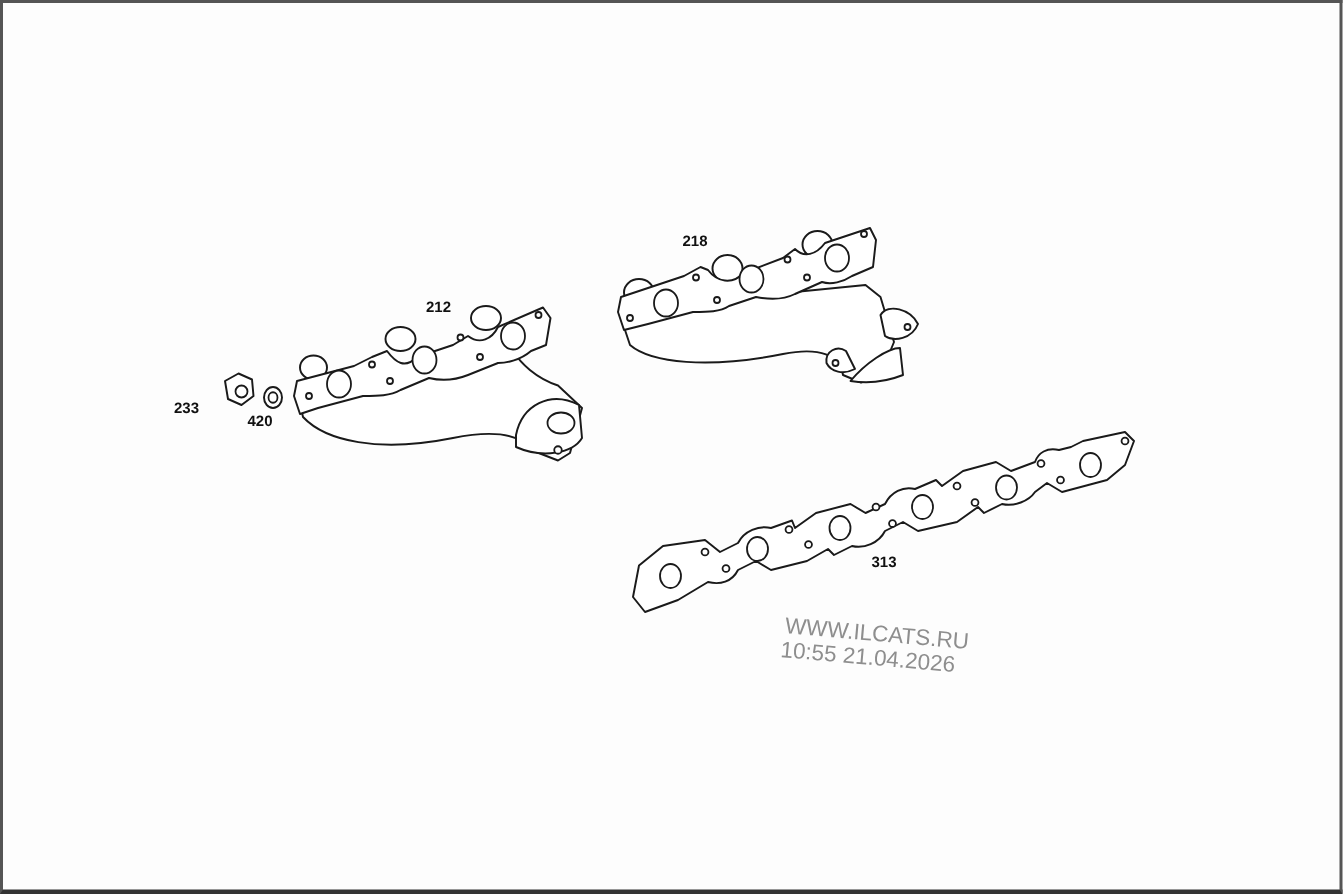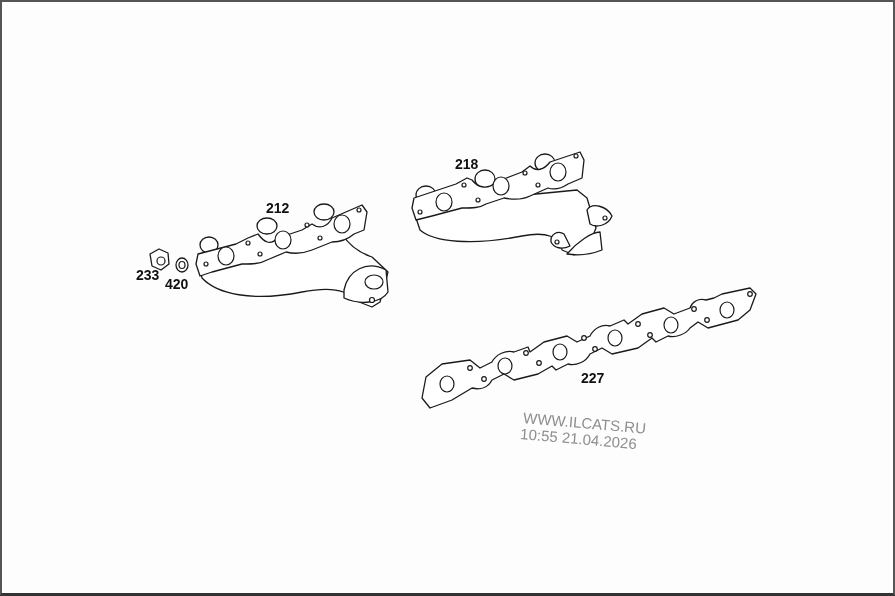--- a/index.html
+++ b/index.html
@@ -7,21 +7,21 @@
   #frame {
     position: absolute; left: 0; top: 0; width: 895px; height: 596px;
     box-sizing: border-box; background: #fdfdfd;
     border-top: 2px solid #555; border-left: 2px solid #555;
     border-right: 2px solid #555; border-bottom: 3px solid #333;
   }
   svg#diagram { position: absolute; left: 0; top: 0; }
   .part { fill: #ffffff; stroke: #1a1a1a; stroke-width: 1.3; stroke-linejoin: round; }
   .hole { fill: #ffffff; stroke: #1a1a1a; stroke-width: 1.2; }
   .label {
-    position: absolute; font-weight: bold; font-size: 14px; color: #111;
+    position: absolute; font-weight: bold; font-size: 10px; color: #111;
     font-family: "Liberation Sans", sans-serif;
   }
   .watermark {
     position: absolute; font-size: 15px; color: #8e8e8e; line-height: 15px;
     transform: rotate(5deg); transform-origin: left top; white-space: nowrap;
     font-family: "Liberation Sans", sans-serif;
   }
 </style>
 </head>
 <body>
@@ -102,21 +102,21 @@
       <circle class="hole" cx="582" cy="336" r="2.3"></circle>
       <circle class="hole" cx="593" cy="347" r="2.3"></circle>
       <circle class="hole" cx="636" cy="322" r="2.3"></circle>
       <circle class="hole" cx="648" cy="333" r="2.3"></circle>
       <circle class="hole" cx="692" cy="307" r="2.3"></circle>
       <circle class="hole" cx="705" cy="318" r="2.3"></circle>
       <circle class="hole" cx="748" cy="292" r="2.3"></circle>
     </g>
   </svg>
 
-  <div class="label" style="left:264px; top:198px;">212</div>
+  <div class="label" style="left:282px; top:198px;">212</div>
   <div class="label" style="left:453px; top:154px;">218</div>
-  <div class="label" style="left:579px; top:368px;">227</div>
+  <div class="label" style="left:579px; top:368px;">313</div>
   <div class="label" style="left:163px; top:274px;">420</div>
-  <div class="label" style="left:134px; top:265px;">233</div>
+  <div class="label" style="left:114px; top:265px;">233</div>
 
   <div class="watermark" style="left:522px; top:408px;">WWW.ILCATS.RU</div>
   <div class="watermark" style="left:519px; top:424px;">10:55 21.04.2026</div>
 </div>
 
 </body></html>

